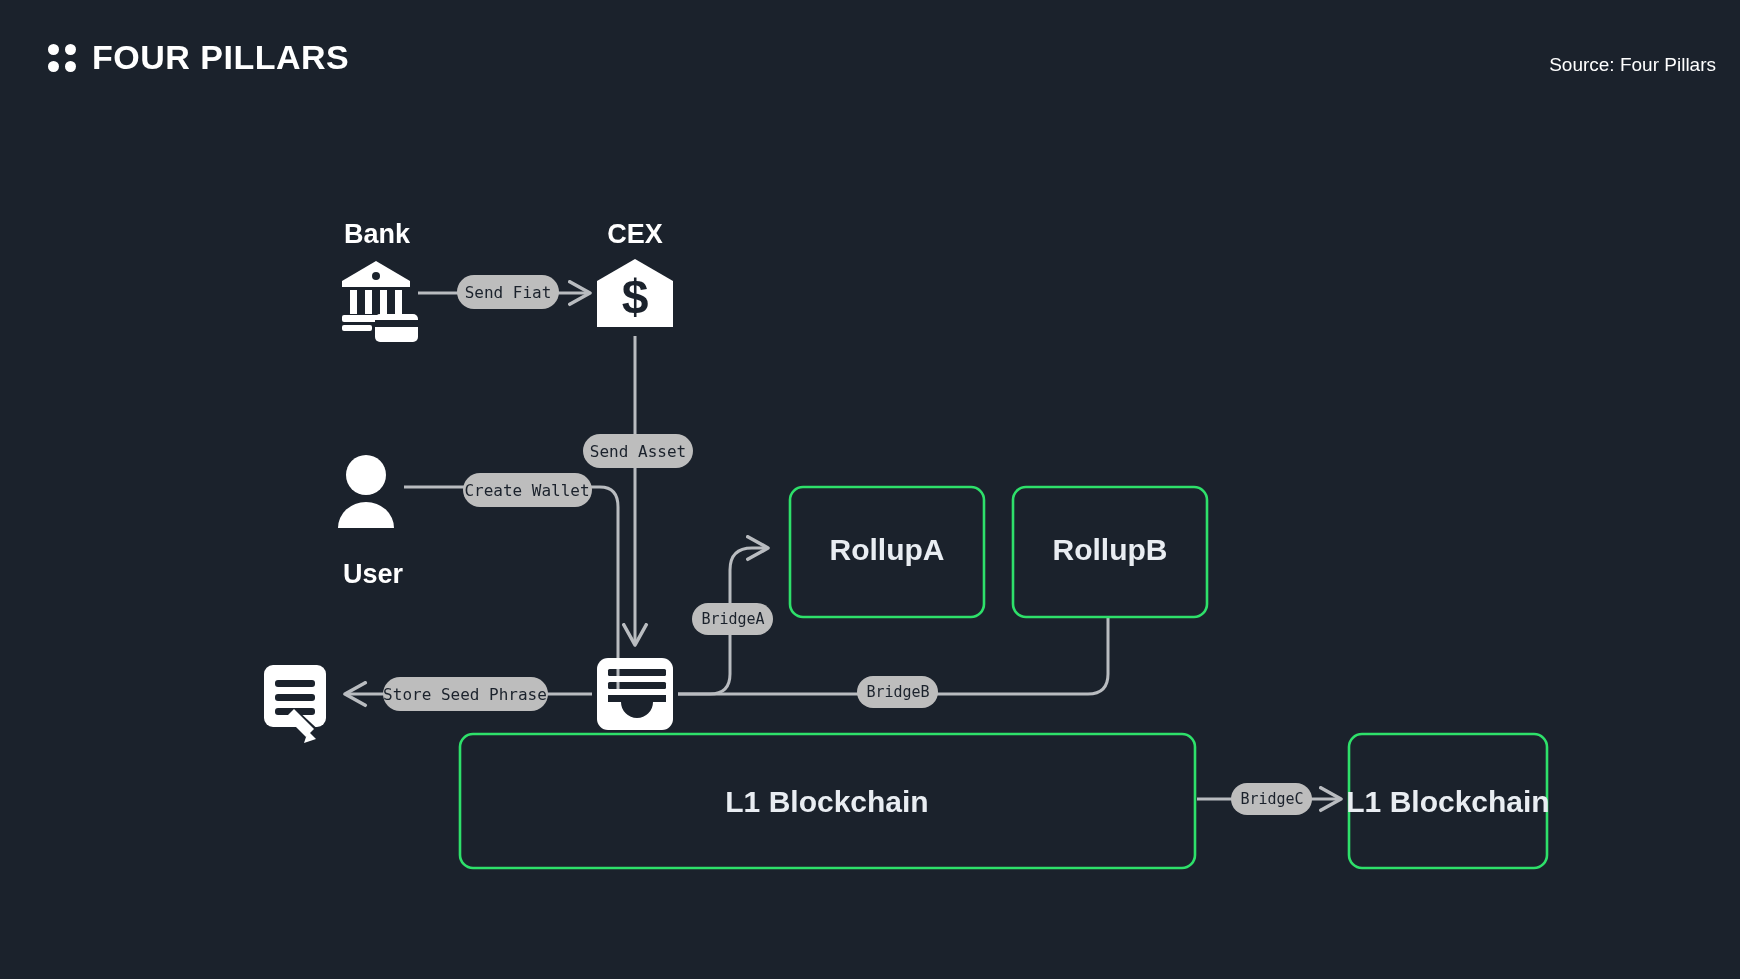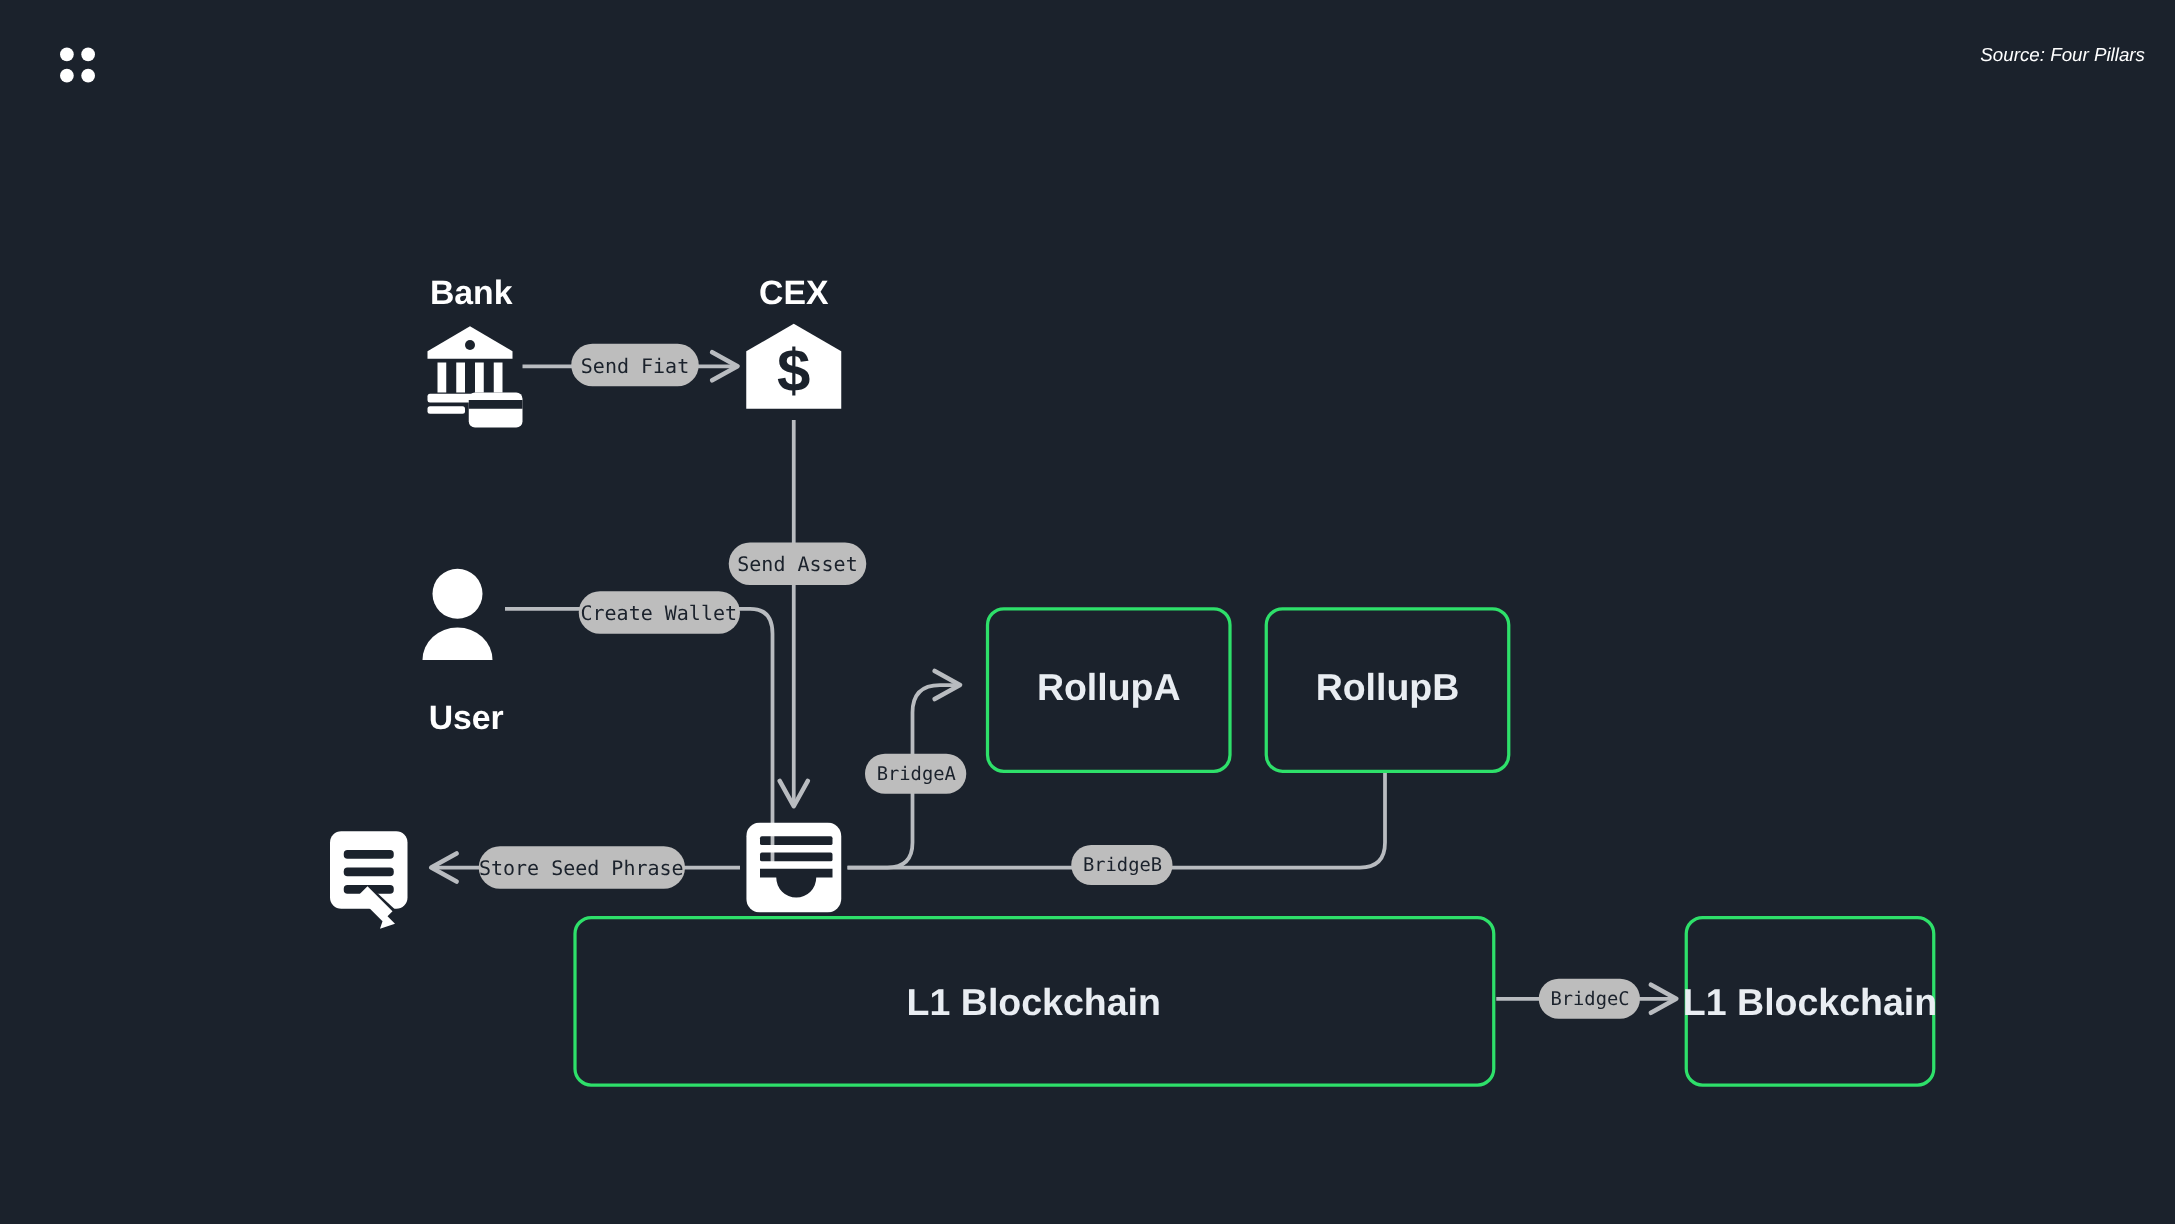--- a/index.html
+++ b/index.html
@@ -59,23 +59,22 @@
   }
   #page-title {
     color: #ffffff;
     font-size: 33px;
     font-weight: bold;
     line-height: 1.15;
     white-space: nowrap;
   }
   #page-source {
     color: #ffffff;
-    font-size: 15px;
-    font-style: italic;
-    margin-top: 4px;
+    font-size: 19px;
+    margin-top: 22px;
     white-space: nowrap;
   }
 
   
   #diagram-svg {
     position: absolute;
     left: 0;
     top: 0;
     width: 1740px;
     height: 979px;
@@ -108,20 +107,21 @@
 <div id="page">
 
   <div id="header-bar">
     <div id="brand">
       <div id="brand-dots">
         <i></i>
           <i></i>
           <i></i>
           <i></i>
       </div>
+      <div id="brand-name">FOUR PILLARS</div>
     </div>
     <div id="title-block">
       <div id="page-source">Source: Four Pillars</div>
     </div>
   </div>
 
   <svg id="diagram-svg" viewBox="0 0 1740 979">
     <defs>
       <marker id="arrow-gray" viewBox="0 0 12 12" refX="10" refY="6" markerWidth="9" markerHeight="9" orient="auto-start-reverse">
         <path d="M 1 1 L 10 6 L 1 11" fill="none" stroke="#b9bcc0" stroke-width="1.6" stroke-linecap="round" stroke-linejoin="round"></path>

